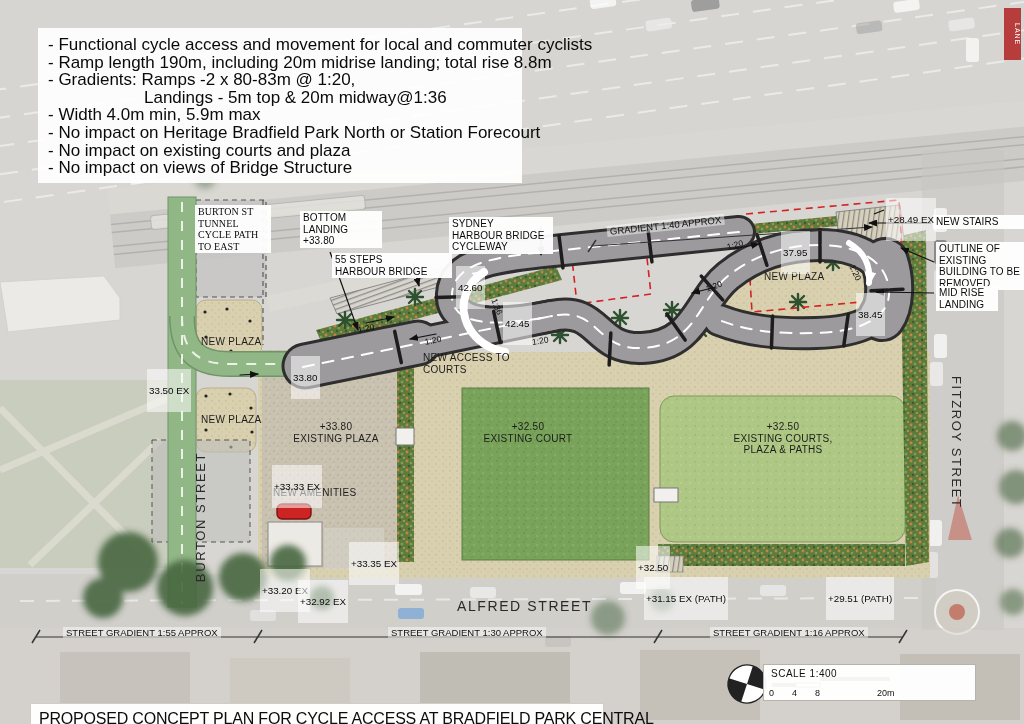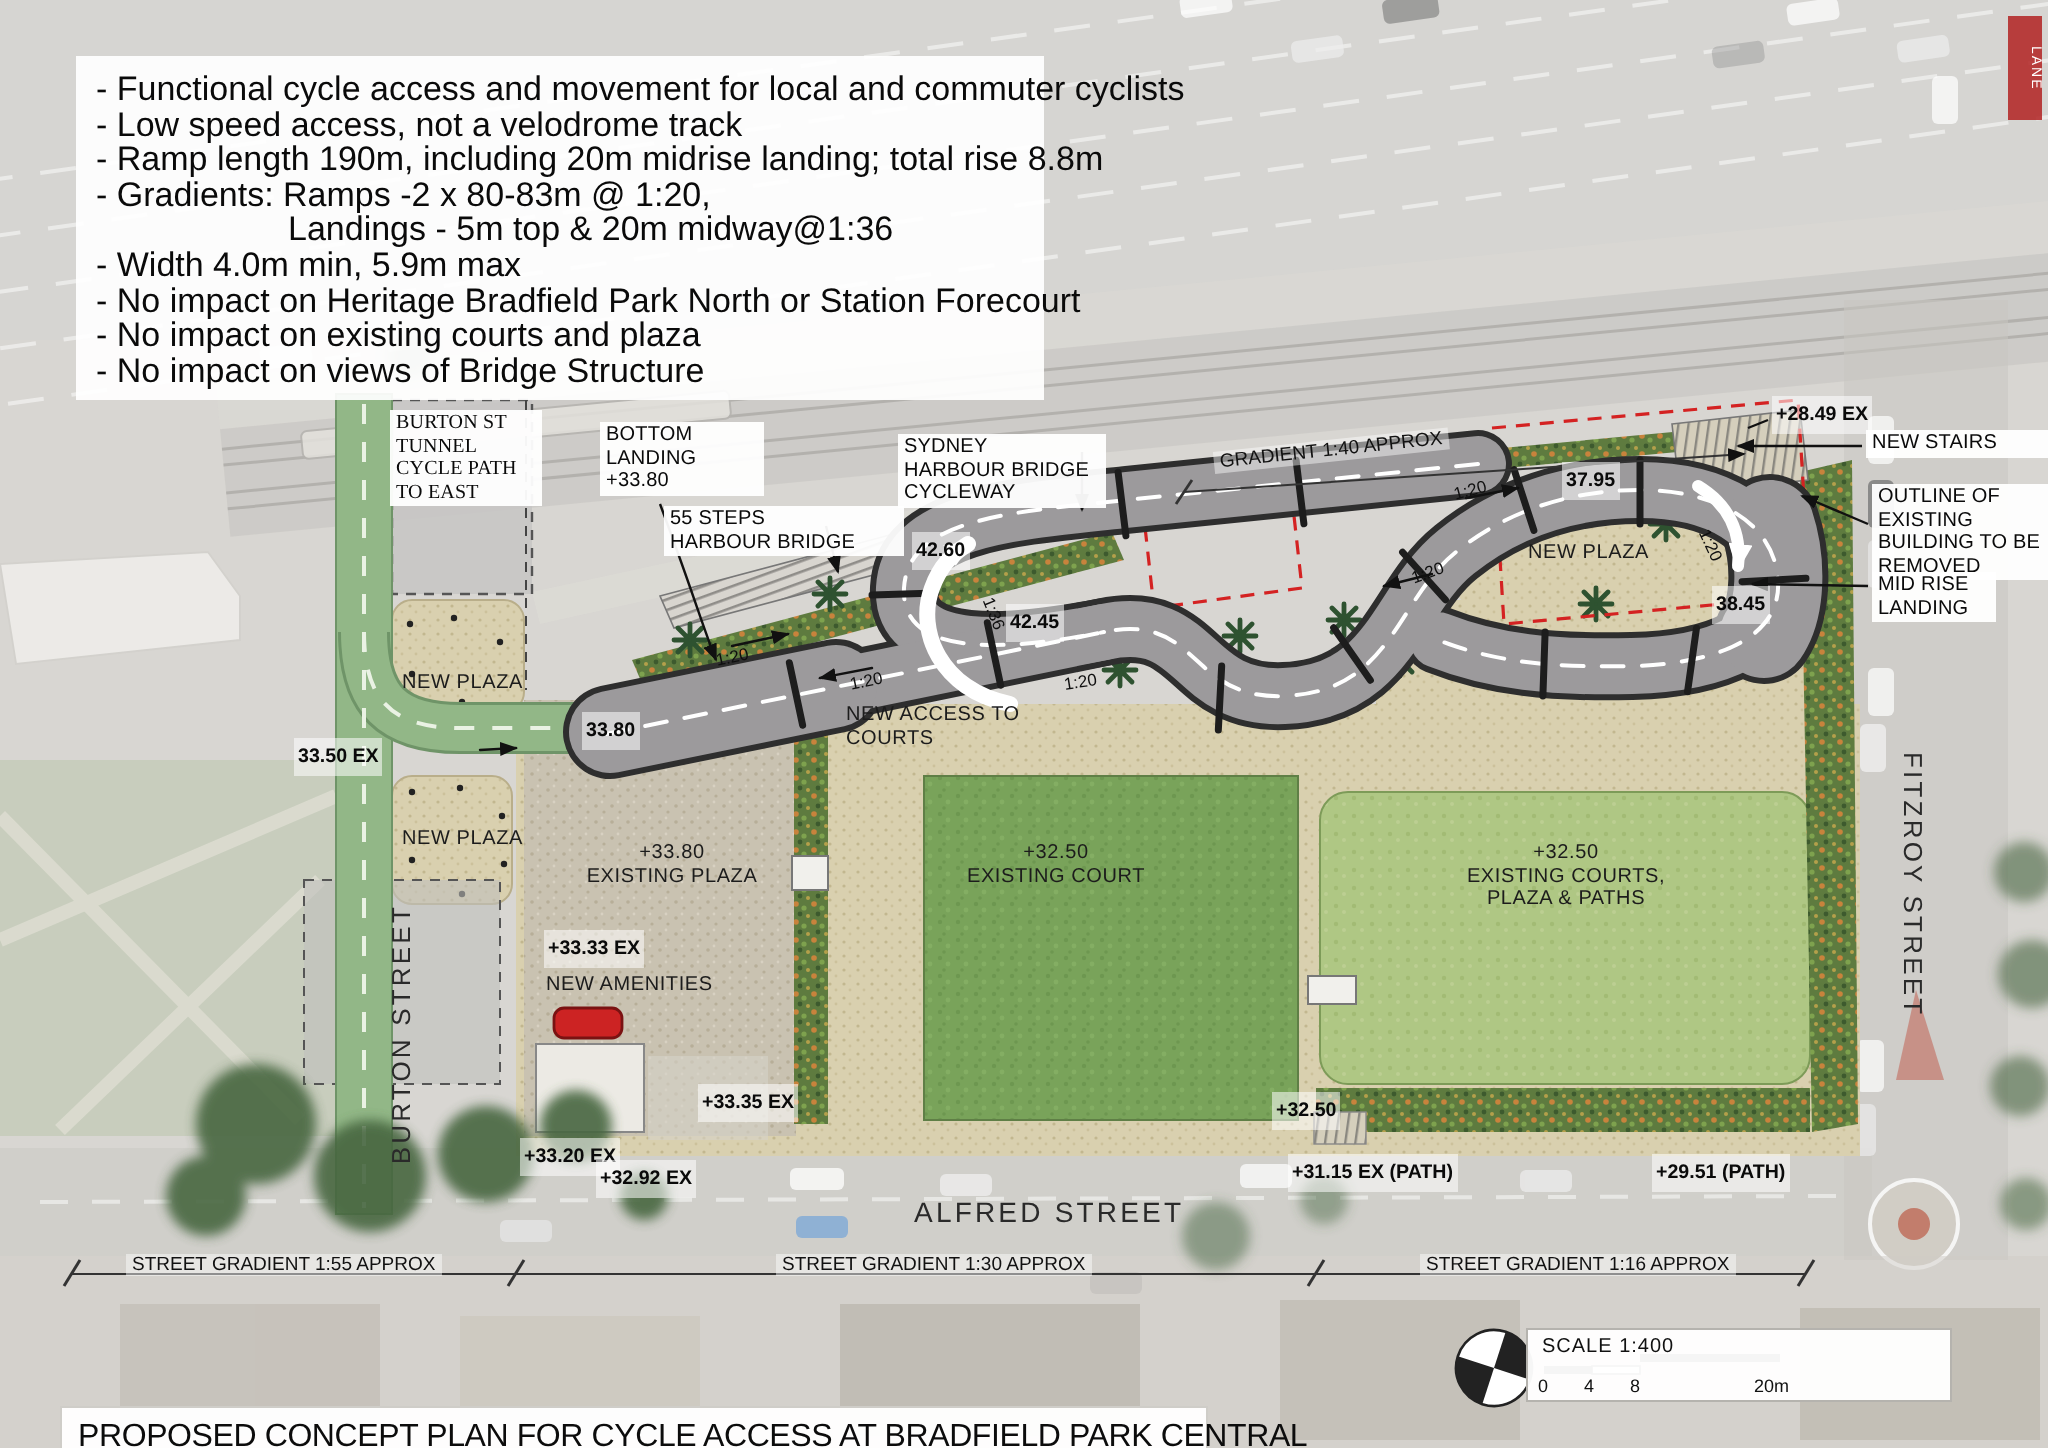--- a/index.html
+++ b/index.html
@@ -19,21 +19,21 @@
   #scalebox{position:absolute;left:763px;top:664px;width:213px;height:37px;background:rgba(255,255,255,.96);
             border:1px solid #b5b3ae;}
   #scalelabel{position:absolute;left:7px;top:3px;font-size:10px;letter-spacing:.5px;color:#111;}
   .scale-tick{position:absolute;font-size:9px;color:#111;}
   
   .callout{position:absolute;background:rgba(255,255,255,.95);padding:1px 3px;font-size:10px;
            line-height:11.5px;color:#0a0a0a;white-space:pre-line;letter-spacing:.1px;}
   .area-label{position:absolute;font-size:10px;line-height:11.5px;color:#1c1c1c;white-space:pre-line;letter-spacing:.3px;}
   .area-c{text-align:center;}
   .elev{position:absolute;font-size:9.8px;color:#0a0a0a;background:rgba(255,255,255,.55);
-        padding:4px 2px;white-space:nowrap;font-weight:bold;}
+        padding:16px 2px;white-space:nowrap;}
   .slope{position:absolute;font-size:8.5px;color:#0f0f0f;white-space:nowrap;}
   .dim-label{position:absolute;font-size:9.5px;color:#111;background:rgba(255,255,255,.45);
              padding:0 3px;white-space:nowrap;}
   .street{position:absolute;font-size:14px;letter-spacing:1.6px;color:#2a2a2a;white-space:nowrap;}
   .vtext{writing-mode:vertical-rl;}
   .vtext-up{writing-mode:vertical-rl;transform:rotate(180deg);}
   #lane-sign{position:absolute;left:1004px;top:8px;width:17px;height:52px;background:rgba(178,34,34,.85);
              color:#fff;font-size:7px;writing-mode:vertical-rl;text-align:center;letter-spacing:1px;}
 </style>
 </head>
@@ -328,21 +328,20 @@
   </g>
   <g>
     <rect x="820" y="677" width="70" height="4" fill="#111"></rect>
     <rect x="772" y="683" width="24" height="4" fill="#111"></rect>
     <rect x="796" y="683" width="24" height="4" fill="#fff" stroke="#111" stroke-width=".8"></rect>
   </g>
 </svg>
 
 <div id="notes">
       <div class="note-line">- Functional cycle access and movement for local and commuter cyclists</div>
-      <div class="note-line">- Low speed access, not a velodrome track</div>
       <div class="note-line">- Ramp length 190m, including 20m midrise landing; total rise 8.8m</div>
       <div class="note-line">- Gradients: Ramps -2 x 80-83m @ 1:20,</div>
       <div class="note-line note-indent">Landings - 5m top &amp; 20m midway@1:36</div>
       <div class="note-line">- Width 4.0m min, 5.9m max</div>
       <div class="note-line">- No impact on Heritage Bradfield Park North or Station Forecourt</div>
       <div class="note-line">- No impact on existing courts and plaza</div>
       <div class="note-line">- No impact on views of Bridge Structure</div>
     </div>
 
 <div id="titlebox">

